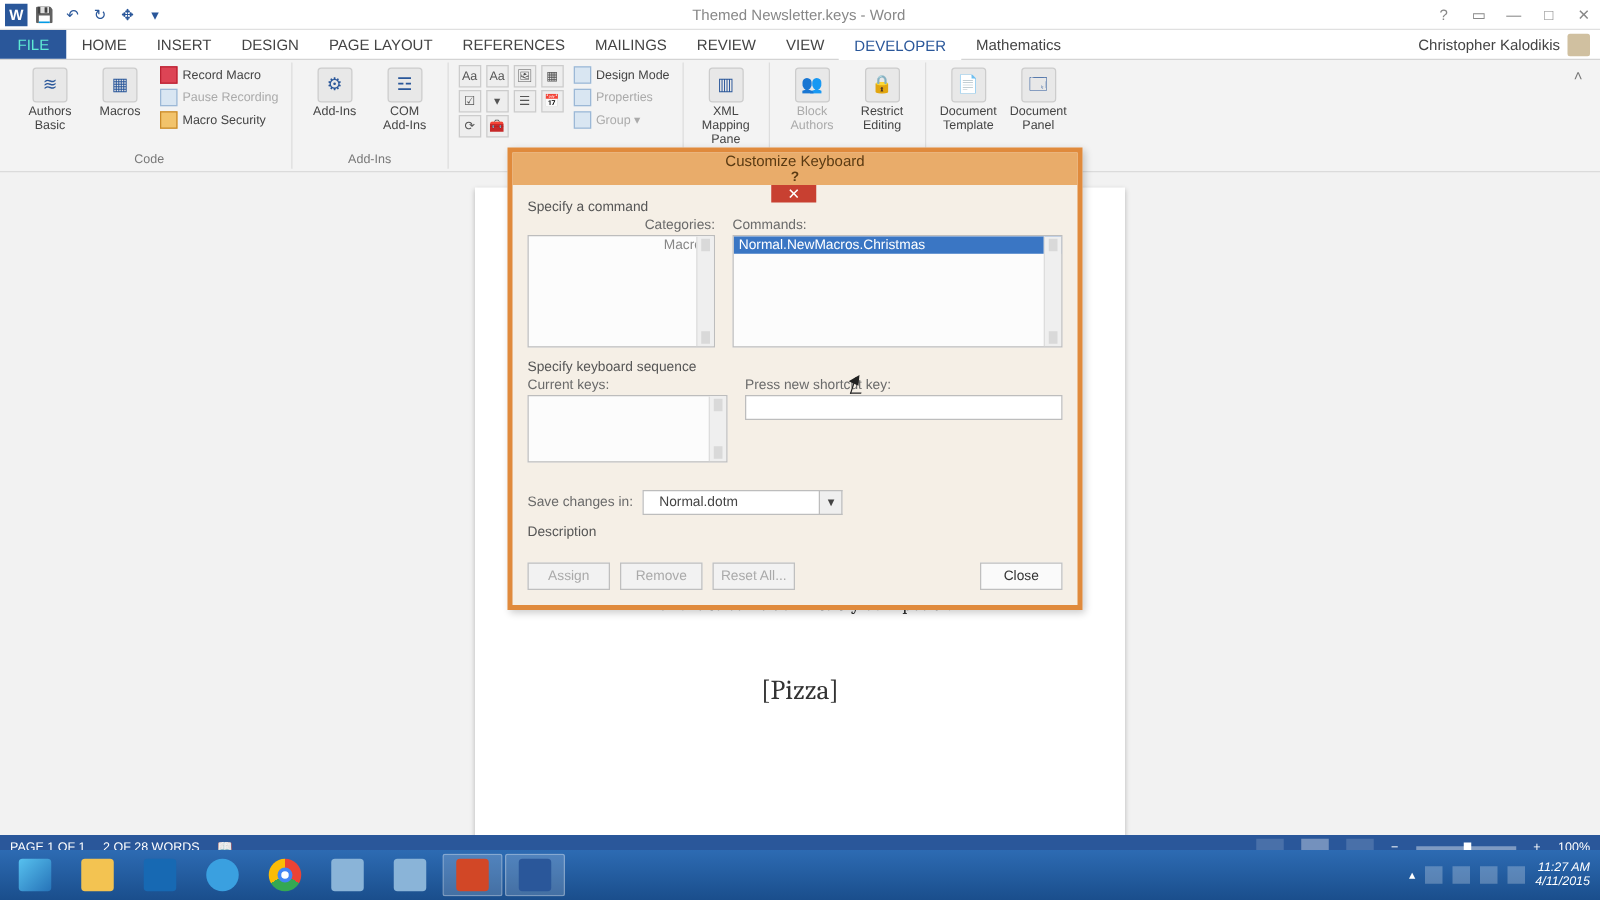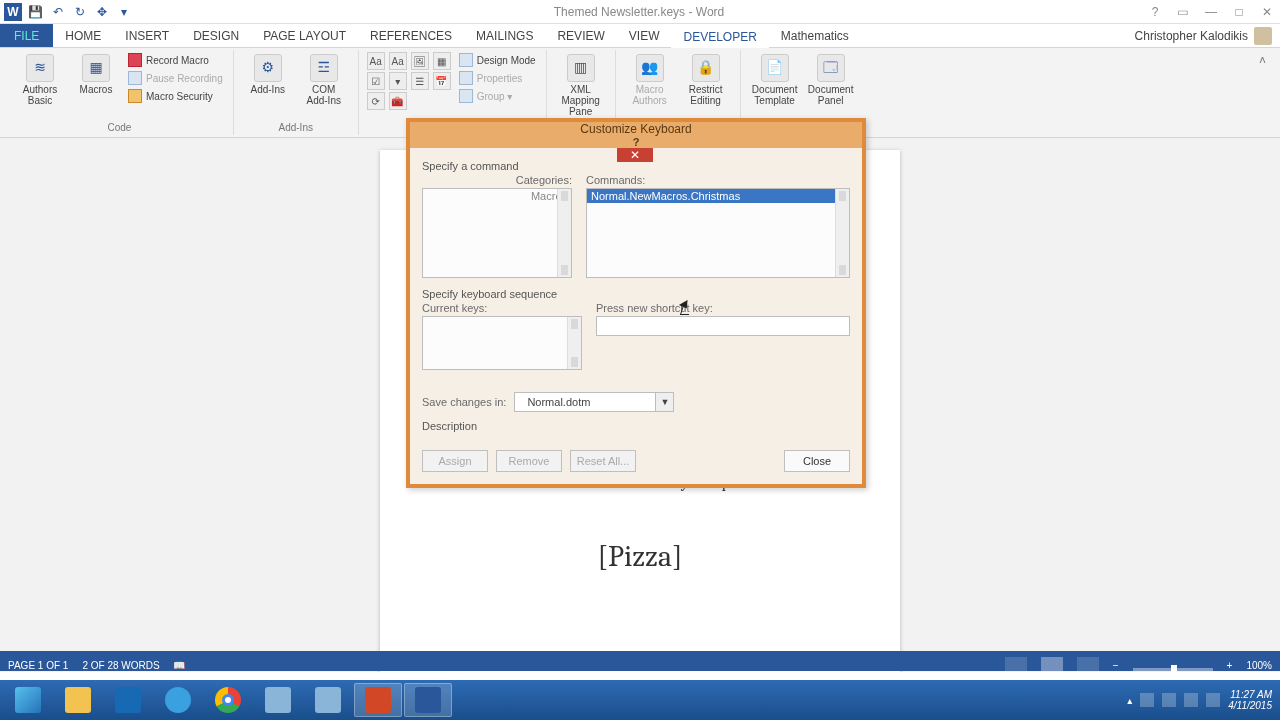--- a/index.html
+++ b/index.html
@@ -36,21 +36,21 @@
 .small-item.disabled { color:#aaa; }
 .small-ico { width:14px; height:14px; display:inline-block; background:#d9e6f2; border:1px solid #9cb8d6; }
 .tiny-ico { width:18px; height:18px; display:inline-flex; align-items:center; justify-content:center; background:#eee; border:1px solid #ccc; font-size:10px; color:#555;}
 .ribbon-collapse { margin-left:auto; align-self:flex-start; font-size:12px; color:#777; padding:4px 8px;}
 
 
 .workspace { position:absolute; top:138px; bottom:48px; left:0; right:0; background:#f2f2f2; overflow:hidden;}
 .page { position:absolute; left:50%; transform:translateX(-50%); top:12px; width:520px; min-height:600px; background:#fff; box-shadow:0 1px 4px rgba(0,0,0,0.25); padding:30px 40px; }
 .placeholder-box { border:1px solid #bbb; height:34px; margin:0 40px 260px 40px;}
 .doc-text { text-align:center; font-family: Cambria, Georgia, serif; color:#333; font-size:15px; margin-bottom:24px;}
-.doc-text.big { font-size:30px;margin-top:47px; }
+.doc-text.big { font-size:22px;margin-top:47px; }
 
 
 .dialog { position:absolute; left:406px; top:118px; width:460px; background:#f5efe6; border:4px solid #e08a3c; font-size:11px; color:#444; box-shadow:2px 2px 6px rgba(0,0,0,0.2);}
 .dlg-title { height:26px; background:#e9ac6a; display:flex; align-items:center;flex-direction:column; }
 .dlg-title-text { flex:1; text-align:center; color:#5a3a12; font-size:12px; }
 .dlg-help { width:22px; text-align:center; color:#5a3a12; font-weight:bold;}
 .dlg-close { width:36px; height:20px; margin-right:2px; background:#c84031; color:#fff; display:flex; align-items:center; justify-content:center; font-size:12px;}
 .dlg-body { padding:8px 12px 12px 12px; }
 .section-label { color:#555; margin:4px 0 2px 0; }
 .row { display:flex; gap:14px; }
@@ -71,21 +71,21 @@
 .dlg-btn { min-width:66px; height:22px; border:1px solid #bfbfbf; background:#f2f2f2; color:#aaa; font-size:11px; display:flex; align-items:center; justify-content:center;}
 .dlg-btn.enabled { color:#333; background:#fafafa; }
 .btnrow .gap { flex:1; }
 
 
 .cursor { position:absolute; left:680px; top:302px; width:12px; height:18px; pointer-events:none; }
 .cursor::before { content:""; position:absolute; border-left:1.5px solid #222; border-bottom:1.5px solid #222; width:8px; height:12px; transform:skewX(-18deg); top:0; left:2px;}
 .cursor::after { content:""; position:absolute; width:0; height:0; border-left:5px solid transparent; border-right:5px solid transparent; border-top:7px solid #222; top:0; left:0; transform:rotate(-30deg);}
 
 
-.statusbar { position:absolute; left:0; right:0; bottom:49px; height:20px; background:#2a579a; color:#fff; font-size:10px; display:flex; align-items:flex-end; padding:0 8px; gap:14px;}
+.statusbar { position:absolute; left:0; right:0; bottom:32px; height:20px; background:#2a579a; color:#fff; font-size:10px; display:flex; align-items:center; padding:0 8px; gap:14px;}
 .statusbar .gap { flex:1; }
 .view-btn { width:22px; height:14px; background:rgba(255,255,255,0.15); }
 .zoom-track { width:80px; height:3px; background:rgba(255,255,255,0.4); position:relative;}
 .zoom-thumb { position:absolute; top:-3px; left:38px; width:6px; height:9px; background:#fff;}
 
 
 .taskbar { position:absolute; left:0; right:0; bottom:0; height:40px; background:linear-gradient(#2d6bb3,#1a4e8c); display:flex; align-items:center; padding:0 4px; gap:2px;}
 .task-btn { width:48px; height:34px; display:flex; align-items:center; justify-content:center; border-radius:2px;}
 .task-btn.active { background:rgba(255,255,255,0.18); box-shadow:inset 0 0 0 1px rgba(255,255,255,0.3);}
 .task-ico { width:26px; height:26px; border-radius:3px; }
@@ -231,21 +231,21 @@
 Pane</span>
         </div>
     </div>
     <div class="group-label">Mapping</div>
   </div>
 
   <div class="group">
     <div class="group-body">
       <div class="big-btn disabled">
           <div class="big-ico">👥</div>
-          <span style="white-space:pre-line">Macro
+          <span style="white-space:pre-line">Block
 Authors</span>
         </div>
       <div class="big-btn">
           <div class="big-ico">🔒</div>
           <span style="white-space:pre-line">Restrict
 Editing</span>
         </div>
     </div>
     <div class="group-label">Protect</div>
   </div>

